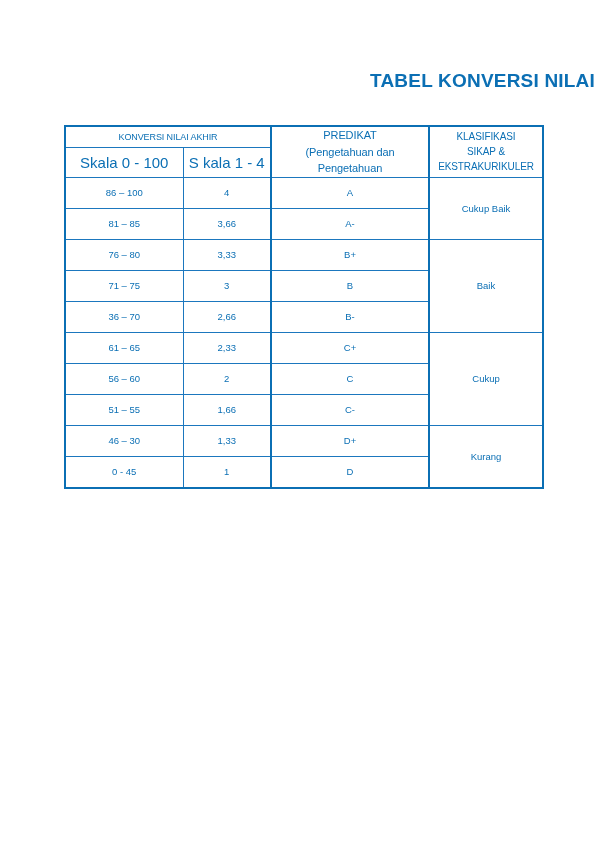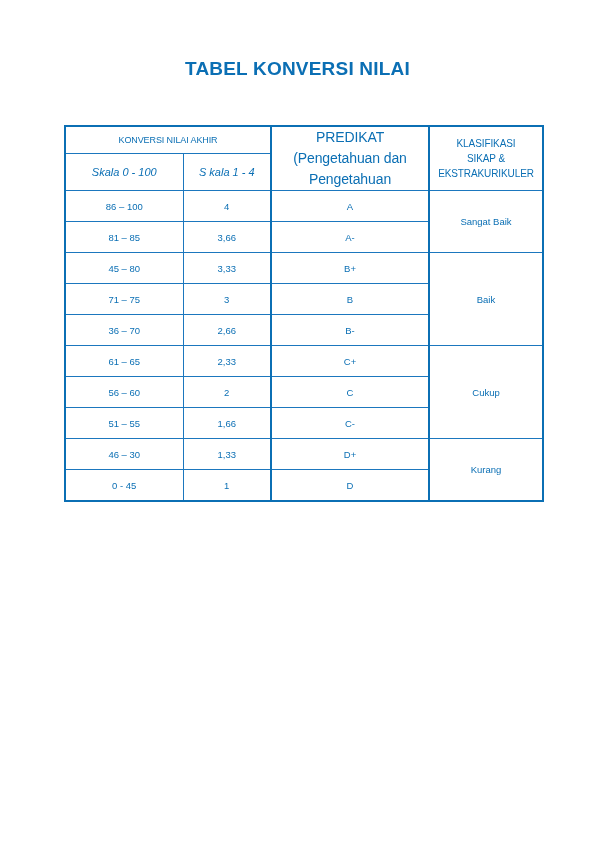--- a/index.html
+++ b/index.html
@@ -14,24 +14,24 @@
     font-family: "Liberation Sans", sans-serif;
     -webkit-font-smoothing: antialiased;
   }
   .page {
     position: absolute;
     inset: 0;
     background: #ffffff;
   }
   .doc-title {
     position: absolute;
-    top: 58px;
+    top: 70px;
     left: 0;
     width: 595px;
-    text-align: center;
+    text-align: right;
     font-size: 19px;
     font-weight: bold;
     letter-spacing: 0.2px;
     color: #0B6FB4;
   }
   .table-wrap {
     position: absolute;
     left: 64px;
     top: 125px;
     width: 478px;
@@ -61,33 +61,32 @@
   col.c4 { width: 114px; }
 
   th.group-head {
     height: 20px;
     font-size: 9px;
     font-weight: bold;
     letter-spacing: -0.1px;
   }
   th.sub-head {
     height: 28px;
-    font-size: 11px;
+    font-size: 15px;
     font-weight: bold;
-    font-style: italic;
   }
   th.tall-head {
     height: 48px;
     font-size: 10px;
     line-height: 1.5;
     font-weight: normal;
     letter-spacing: -0.1px;
   }
   th.tall-head.predikat {
-    font-size: 14px;
+    font-size: 11px;
   }
   th.tall-head .line1 { display: block; }
   th.tall-head .line2 { display: block; }
   th.tall-head .line3 { display: block; text-align: center; }
 
   td.scale, td.grade, td.letter {
     height: 30px;
     font-size: 9.5px;
     font-weight: bold;
     margin-top: 8px;
@@ -130,29 +129,29 @@
         <tr>
           <th class="sub-head">Skala 0 - 100</th>
           <th class="sub-head">S kala 1 - 4</th>
         </tr>
       </thead>
       <tbody id="table-body">
           <tr>
             <td class="scale">86 – 100</td>
             <td class="grade">4</td>
             <td class="letter sep-left">A</td>
-            <td class="klas sep-left" rowspan="2">Sangat Baik</td>
+            <td class="klas sep-left" rowspan="2">Cukup Baik</td>
           </tr>
           <tr>
             <td class="scale">81 – 85</td>
             <td class="grade">3,66</td>
             <td class="letter sep-left">A-</td>
           </tr>
           <tr>
-            <td class="scale">45 – 80</td>
+            <td class="scale">76 – 80</td>
             <td class="grade">3,33</td>
             <td class="letter sep-left">B+</td>
             <td class="klas sep-left" rowspan="3">Baik</td>
           </tr>
           <tr>
             <td class="scale">71 – 75</td>
             <td class="grade">3</td>
             <td class="letter sep-left">B</td>
           </tr>
           <tr>

